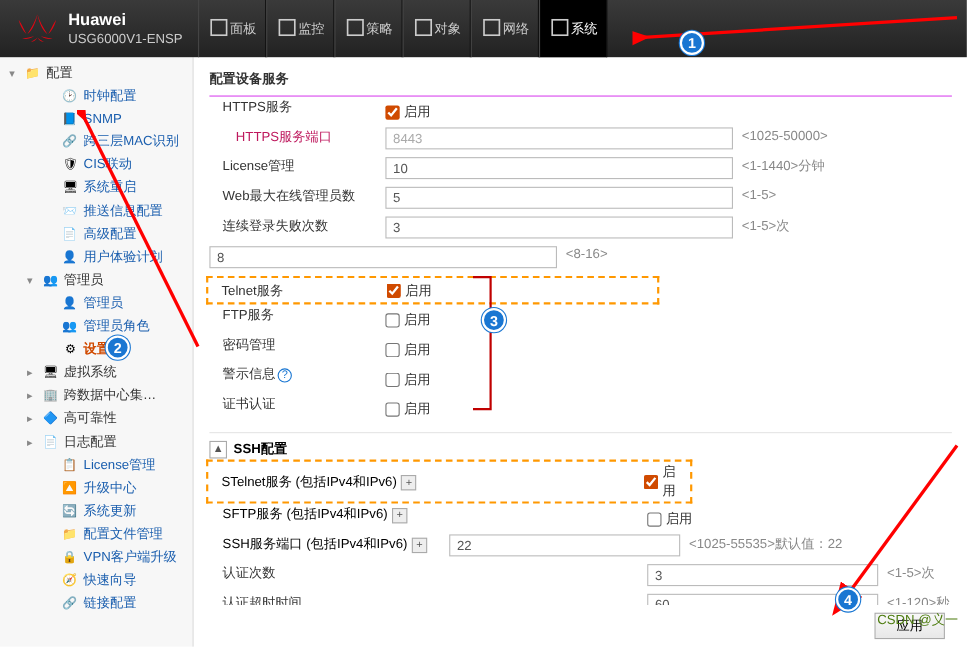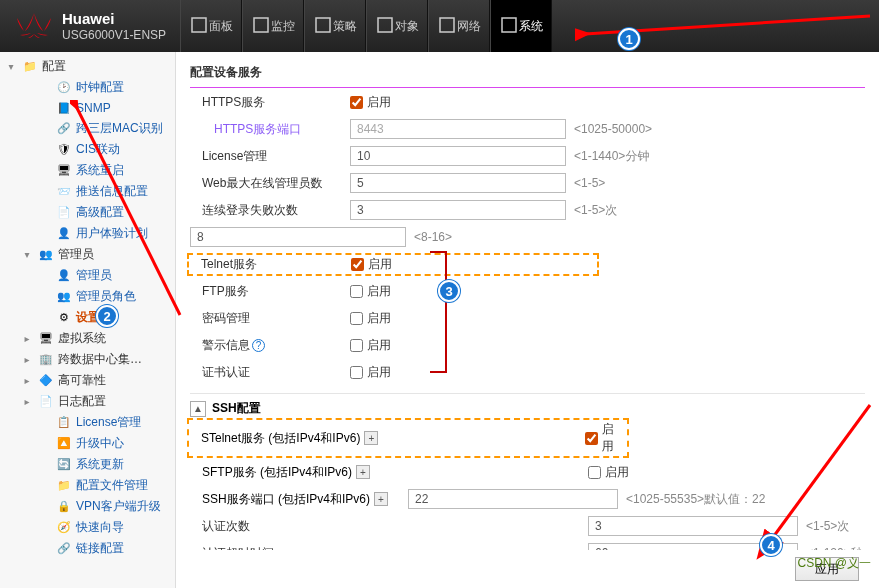--- a/index.html
+++ b/index.html
@@ -18,24 +18,24 @@
 .sidebar{width:176px;background:#f7f7f7;border-right:1px solid #ddd;padding:4px 2px;overflow:auto}
 .tree-item{display:flex;align-items:center;padding:2px 2px;cursor:pointer;white-space:nowrap}
 .exp{width:14px;height:14px;display:inline-flex;align-items:center;justify-content:center;color:#888;font-size:10px}
 .ico{width:16px;height:16px;margin:0 4px;display:inline-flex;align-items:center;justify-content:center;font-size:11px}
 .lbl{color:#333}
 .lbl.blue{color:#1a5eae}
 .lbl.active{color:#d04a00;font-weight:bold}
 .ind1{padding-left:18px}.ind2{padding-left:36px}
 .content{flex:1;padding:6px 14px 50px;overflow:auto;position:relative}
 .section-title{font-weight:bold;color:#333;padding:6px 0;border-bottom:1px solid #d946ef}
-.row{display:flex;align-items:center;min-height:26px;margin:1px 0}
+.row{display:flex;min-height:26px;margin:1px 0}
 .row .k{width:160px;color:#333;padding-left:12px}
-.row .k2{width:160px;color:#8b5cf6;padding-left:24px}
-.row input[type=text]{width:216px;height:20px;border:1px solid #bbb;padding:0 6px;color:#555;background:#fff}
+.row .k2{width:160px;color:#be185d;padding-left:24px}
+.row input[type=text]{width:316px;height:20px;border:1px solid #bbb;padding:0 6px;color:#555;background:#fff}
 .row input[type=text]:disabled{color:#aaa}
 .row .hint{color:#888;margin-left:8px}
 .row label.cb{display:flex;align-items:center;color:#333}
 .row label.cb input{margin-right:4px}
 .section-hdr{display:flex;align-items:center;margin-top:8px;border-top:1px solid #e5e5e5;padding-top:6px;font-weight:bold}
 .section-hdr .tog{width:16px;height:16px;border:1px solid #aaa;display:flex;align-items:center;justify-content:center;margin-right:6px;font-size:10px;color:#555;background:#fff}
 .hl-orange{border:2px dashed #ff9800;padding:1px 2px;margin-left:-3px}
 .plus-box{display:inline-flex;width:14px;height:14px;border:1px solid #aaa;background:#eee;align-items:center;justify-content:center;font-size:10px;margin-left:4px;color:#555}
 .footer{position:absolute;bottom:0;left:176px;right:0;height:38px;display:flex;align-items:center;justify-content:flex-end;padding-right:20px;background:#fff}
 .btn-apply{width:64px;height:24px;border:1px solid #aaa;background:linear-gradient(#f8f8f8,#e8e8e8);cursor:pointer}

